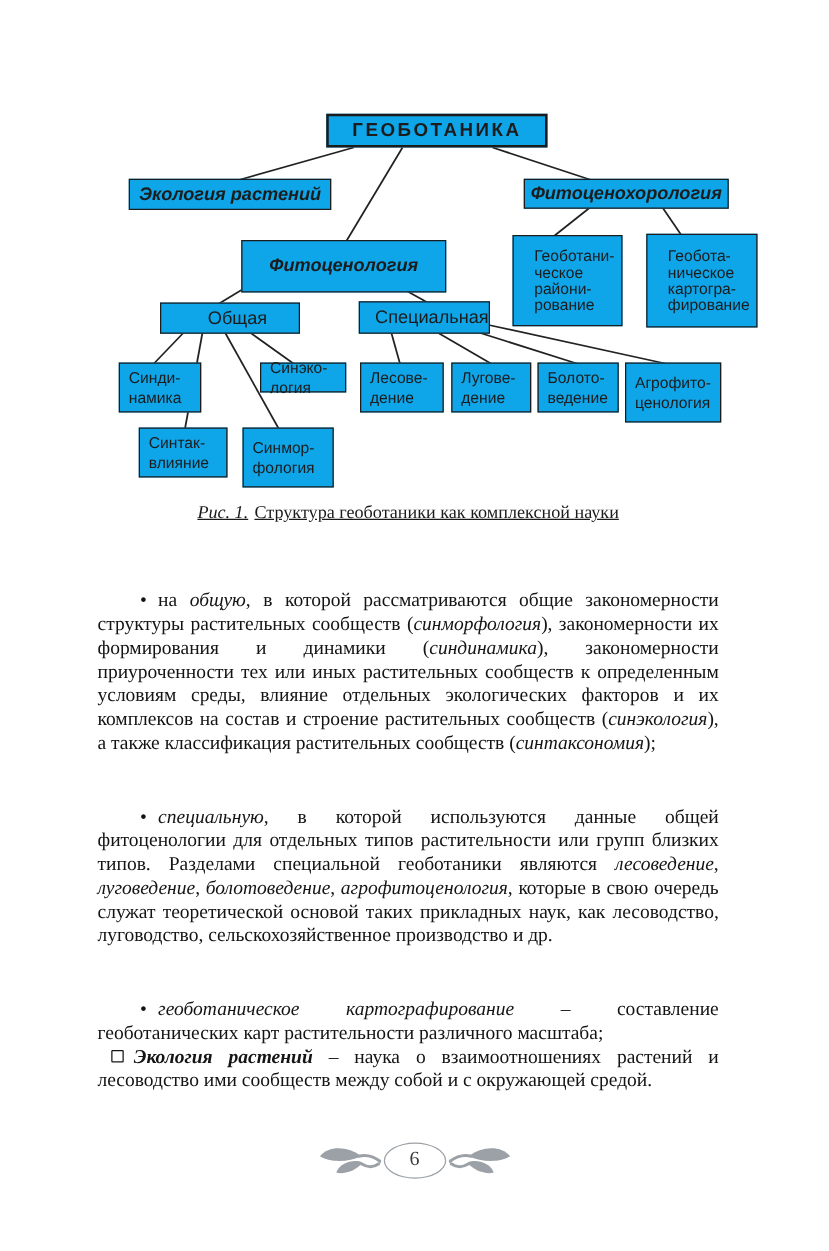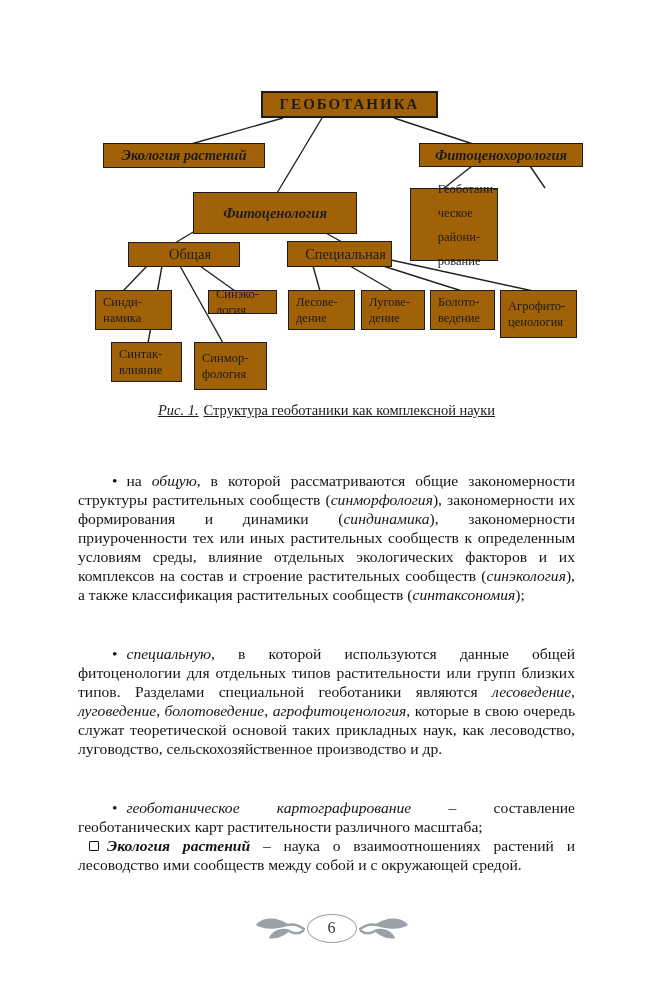--- a/index.html
+++ b/index.html
@@ -10,34 +10,34 @@
     background:#ffffff;
     font-family:"Liberation Serif", serif;
     color:#121212;
     overflow:hidden;
   }
   
   .diagram{position:absolute;left:0;top:0;width:663px;height:400px;}
   .diagram svg{position:absolute;left:0;top:0;}
   .dbox{
     position:absolute;
-    background:#a16207;
+    background:#0ea5e9;
     border:1.5px solid #1c1c1c;
     display:flex;align-items:center;justify-content:center;
-    font-family:Liberation Serif, serif;
+    font-family:Liberation Sans, sans-serif;
     color:#1c1c1c;
     box-sizing:border-box;
   }
   .dbox .lbl{white-space:pre-line;text-align:center;}
   .dbox.root{border-width:2px;font-weight:700;font-size:15px;letter-spacing:2px;}
   .dbox.branch{font-weight:700;font-style:italic;font-size:14.5px;}
   .dbox.mid{font-size:14.5px;padding-left:12px;}
   .dbox.leaf{justify-content:flex-start;padding-left:7px;font-size:12.5px;line-height:16px;}
   .dbox.leaf .lbl{text-align:left;}
-  .dbox.tall{justify-content:flex-end;padding-left:11px;font-size:12.5px;line-height:24px;}
+  .dbox.tall{justify-content:center;padding-left:11px;font-size:12.5px;line-height:13px;}
   .dbox.tall .lbl{text-align:left;}
   
   .caption{
     position:absolute;left:78px;top:402px;width:497px;
     text-align:center;font-size:14.5px;color:#1a1a1a;text-decoration:underline;
   }
   .caption .cap-prefix{font-style:italic;margin-right:5px;}
   
   .body-text{
     position:absolute;left:78px;top:431px;width:497px;
@@ -119,22 +119,28 @@
       <span class="lbl">Специальная</span>
     </div>
 
     <div class="dbox tall" style="left:410px;top:188px;width:88px;height:73px;">
       <span class="lbl">Геоботани-
 ческое
 райони-
 рование</span>
     </div>
 
-
-    <div class="dbox leaf" style="left:95px;top:290px;width:77px;height:40px;">
+    <div class="dbox tall" style="left:517px;top:187px;width:89px;height:75px;">
+      <span class="lbl">Геобота-
+ническое
+картогра-
+фирование</span>
+    </div>
+
+    <div class="dbox leaf" style="left:95px;top:290px;width:66px;height:40px;">
       <span class="lbl">Синди-
 намика</span>
     </div>
 
     <div class="dbox leaf" style="left:208px;top:290px;width:69px;height:24px;">
       <span class="lbl">Синэко-
 логия</span>
     </div>
 
     <div class="dbox leaf" style="left:288px;top:290px;width:67px;height:40px;">

